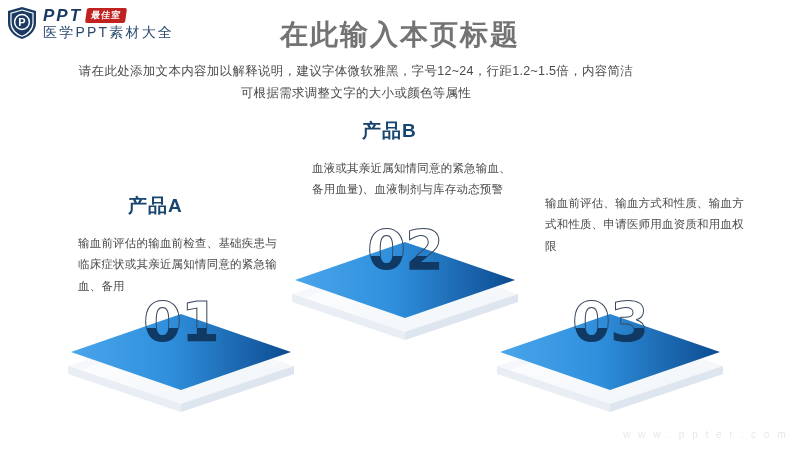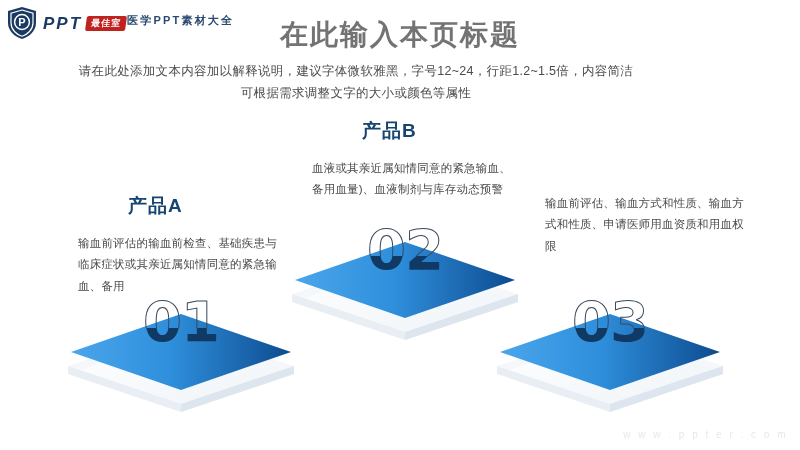--- a/index.html
+++ b/index.html
@@ -22,21 +22,21 @@
   
   .logo {
     position: absolute;
     left: 6px;
     top: 6px;
     display: flex;
     align-items: center;
     gap: 5px;
   }
   .logo-shield { width: 32px; height: 34px; display: block; }
-  .logo-textblock { display: flex; flex-direction: row; gap: 1px; }
+  .logo-textblock { display: flex; flex-direction: column; gap: 1px; }
   .logo-row1 { display: flex; align-items: center; gap: 4px; }
   .logo-ppt {
     font-size: 17px;
     font-weight: bold;
     font-style: italic;
     letter-spacing: 2px;
     color: #1b3a63;
     line-height: 1;
   }
   .logo-badge {
@@ -44,25 +44,25 @@
     color: #ffffff;
     font-size: 9px;
     line-height: 1;
     padding: 3px 5px 3px 5px;
     border-radius: 2px;
     letter-spacing: 1px;
     font-weight: bold;
     transform: skewX(-8deg);
   }
   .logo-sub {
-    font-size: 11px;
+    font-size: 14px;
     color: #2b4a70;
     letter-spacing: 2.2px;
     line-height: 1;
-    font-weight: bold;
+    font-weight: normal;
   }
 
   
   .page-title {
     position: absolute;
     top: 16px;
     left: 0;
     width: 800px;
     text-align: center;
     font-size: 28px;

